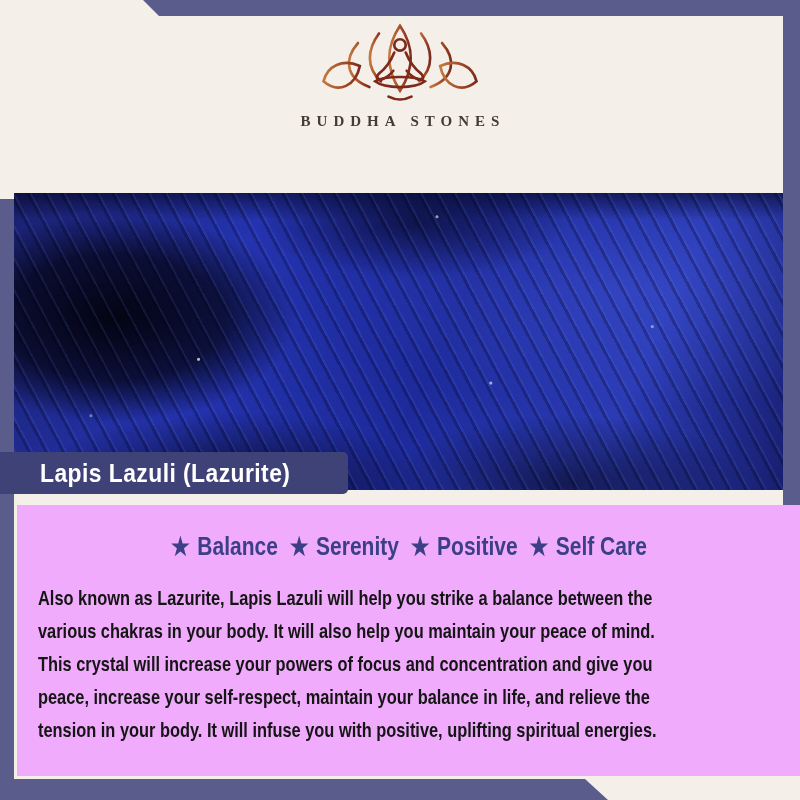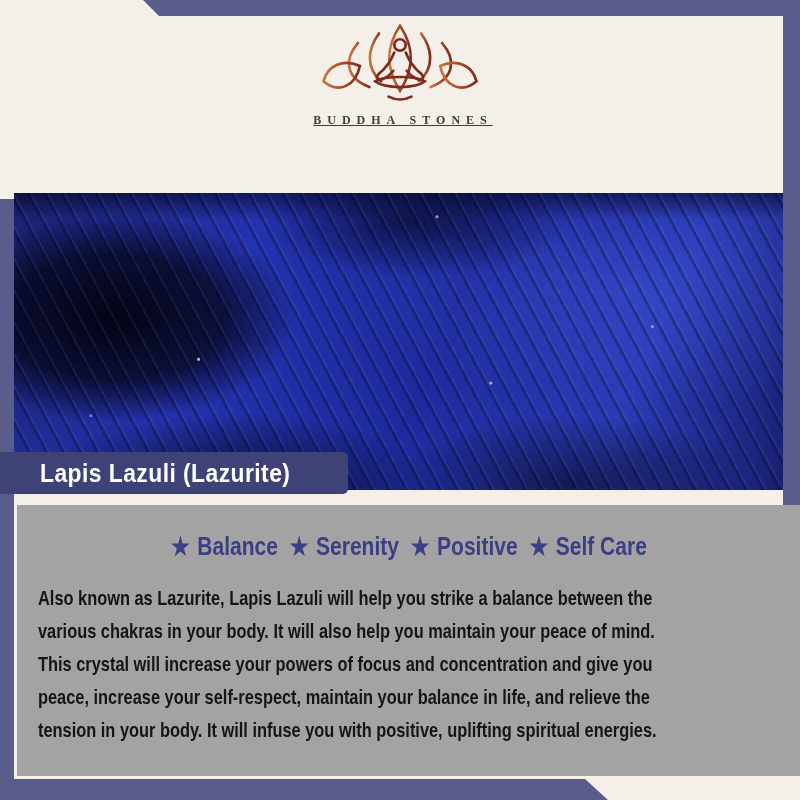--- a/index.html
+++ b/index.html
@@ -12,22 +12,22 @@
     clip-path:polygon(0 0,100% 0,100% 100%,16px 100%);}
   .ribbon-right{right:0;top:0;width:17px;height:585px;
     clip-path:polygon(0 0,100% 0,100% 100%,0 calc(100% - 24px));}
   .ribbon-left{left:0;top:199px;width:14px;height:601px;}
   .ribbon-bottom{left:0;bottom:0;width:608px;height:21px;
     clip-path:polygon(0 0,585px 0,608px 100%,0 100%);}
 
   
   .brand{position:absolute;left:0;top:22px;width:800px;text-align:center;}
   .brand svg{display:block;margin:0 auto;}
-  .brand-name{margin-top:3px;font-family:"Liberation Serif",serif;font-size:12px;
-    letter-spacing:6px;padding-left:6px;color:#453a36;font-weight:600;text-decoration:underline;}
+  .brand-name{margin-top:3px;font-family:"Liberation Serif",serif;font-size:15px;
+    letter-spacing:6px;padding-left:6px;color:#453a36;font-weight:600;}
 
   
   .title-strip{position:absolute;left:160px;top:141px;width:480px;height:53px;
     background:#fcfaf8;display:flex;align-items:center;justify-content:center;}
   .title-strip h1{margin:0;font-size:35px;font-weight:bold;color:#3a3e7d;
     white-space:nowrap;transform:scaleX(0.9);letter-spacing:-0.5px;}
 
   
   .stone-photo{position:absolute;left:14px;top:193px;width:769px;height:297px;
     background-color:#2230a4;
@@ -52,21 +52,21 @@
       radial-gradient(circle 2px at 10% 75%, rgba(200,210,255,0.6) 0 1px, transparent 2px);}
 
   
   .stone-label{position:absolute;left:0;top:452px;width:348px;height:42px;
     background:#3e4277;border-radius:0 5px 5px 0;display:flex;align-items:center;}
   .stone-label span{display:inline-block;margin-left:40px;color:#ffffff;
     font-size:26px;font-weight:bold;white-space:nowrap;letter-spacing:0.5px;
     transform:scaleX(0.88);transform-origin:left center;}
 
   
-  .card{position:absolute;left:17px;top:505px;right:0;bottom:24px;background:#a3a3a3;}
+  .card{position:absolute;left:17px;top:505px;right:0;bottom:24px;background:#f0abfc;}
   .tags-line{margin-top:27px;text-align:center;white-space:nowrap;
     font-size:25px;font-weight:bold;color:#3b3f85;
     width:119%;margin-left:-9.5%;transform:scaleX(0.84);}
   .tags-line .star{margin:0 9px 0 14px;}
   .tags-line .star:first-child{margin-left:0;}
   .desc{margin:20px 0 0 21px;font-size:21px;font-weight:bold;color:#151515;
     line-height:33px;white-space:pre;width:128%;
     transform:scaleX(0.78);transform-origin:left top;letter-spacing:0;}
 </style>
 </head>

